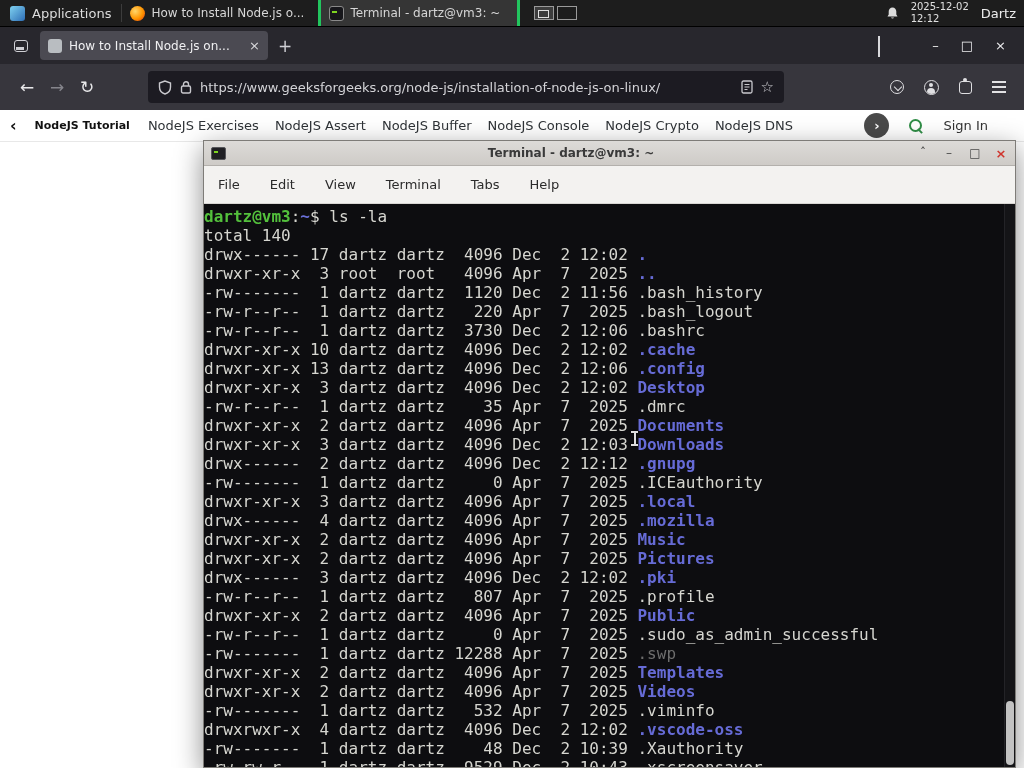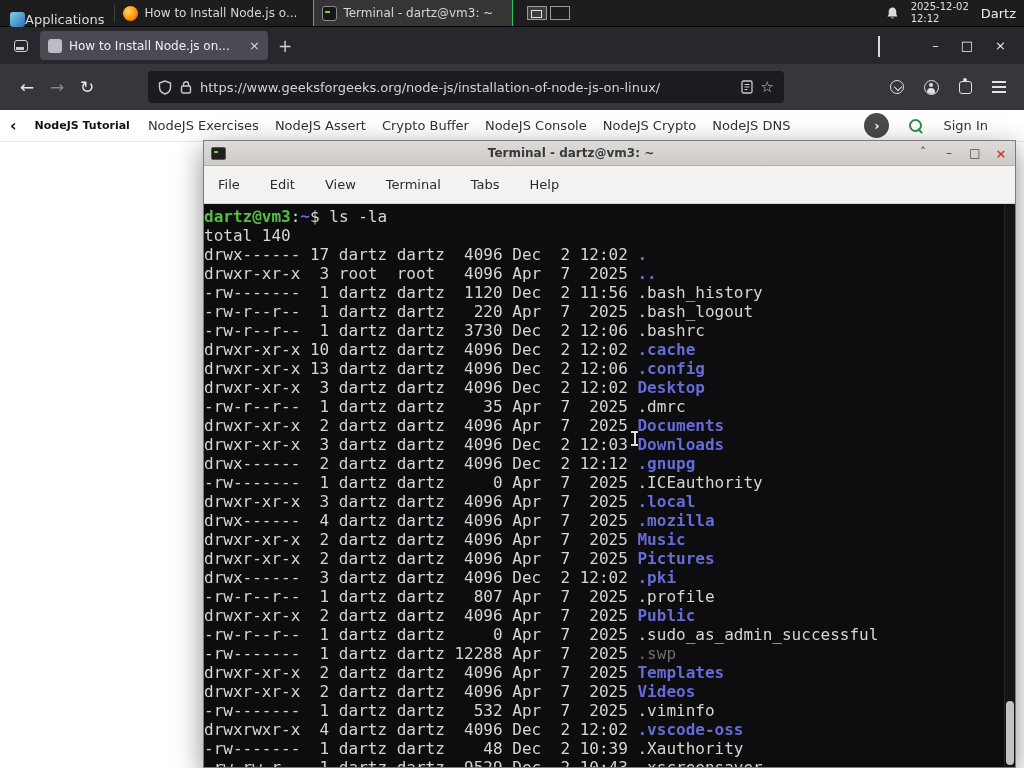--- a/index.html
+++ b/index.html
@@ -2,26 +2,26 @@
 <html><head>
 <meta charset="utf-8">
 <style>
   *{margin:0;padding:0;box-sizing:border-box}
   html,body{width:1024px;height:768px;overflow:hidden;background:#fff;font-family:"DejaVu Sans",sans-serif}
   .screen{position:absolute;inset:0;width:1024px;height:768px;overflow:hidden}
 
   
   .taskbar{position:absolute;top:0;left:0;width:1024px;height:27px;background:#1d1d1d;border-bottom:1px solid #000;
            display:flex;align-items:center;color:#dcdcdc}
-  .apps-btn{display:flex;align-items:flex-start;height:100%;padding:12px 10px;font-size:13px}
+  .apps-btn{display:flex;align-items:center;gap:7px;height:100%;padding:12px 10px;font-size:13px}
   .apps-icon{width:15px;height:15px;border-radius:3px;background:linear-gradient(135deg,#7fd1f0,#2d6db5)}
   .tb-sep{width:1px;height:18px;background:#3c3c3c}
   .tb-windows{display:flex;height:100%}
   .win-btn{display:flex;align-items:center;gap:6px;width:199px;height:100%;padding:0 8px;font-size:12px;color:#d6d6d6;
-           border-right:1px solid #22c55e;overflow:hidden}
+           border-right:3px solid #22c55e;overflow:hidden}
   .win-btn.active{background:#353535}
   .win-title{white-space:nowrap;overflow:hidden;flex:1}
   .tb-ic{flex:0 0 15px;width:15px;height:15px}
   .ic-firefox{border-radius:50%;background:radial-gradient(circle at 35% 35%,#ffd66b,#ff9500 55%,#e3340f)}
   .ic-codium{border-radius:3px;background:#3fa7dd}
   .ic-terminal{border-radius:3px;background:#17171b;border:1px solid #8a8a8a;position:relative}
   .ic-terminal::after{content:"";position:absolute;left:2px;top:4px;width:5px;height:2px;background:#7ed321}
   .pager{display:flex;gap:3px;margin-left:14px}
   .pager-cell{width:20px;height:14px;border:1px solid #9a9a9a;position:relative}
   .pager-cell.current{background:#3d3d3d}
@@ -197,21 +197,21 @@
           </span>
       </div>
     </div>
 
     <div class="sitenav">
       <span class="sn-back">‹</span>
       <span class="sn-title">NodeJS Tutorial</span>
       <div class="sn-items">
           <span class="sn-item">NodeJS Exercises</span>
           <span class="sn-item">NodeJS Assert</span>
-          <span class="sn-item">Crypto Buffer</span>
+          <span class="sn-item">NodeJS Buffer</span>
           <span class="sn-item">NodeJS Console</span>
           <span class="sn-item">NodeJS Crypto</span>
           <span class="sn-item">NodeJS DNS</span>
         </div>
       <div class="sn-right">
         <span class="circle-btn">›</span>
         <span class="search-glass"></span>
         <span class="signin">Sign In</span>
       </div>
     </div>

